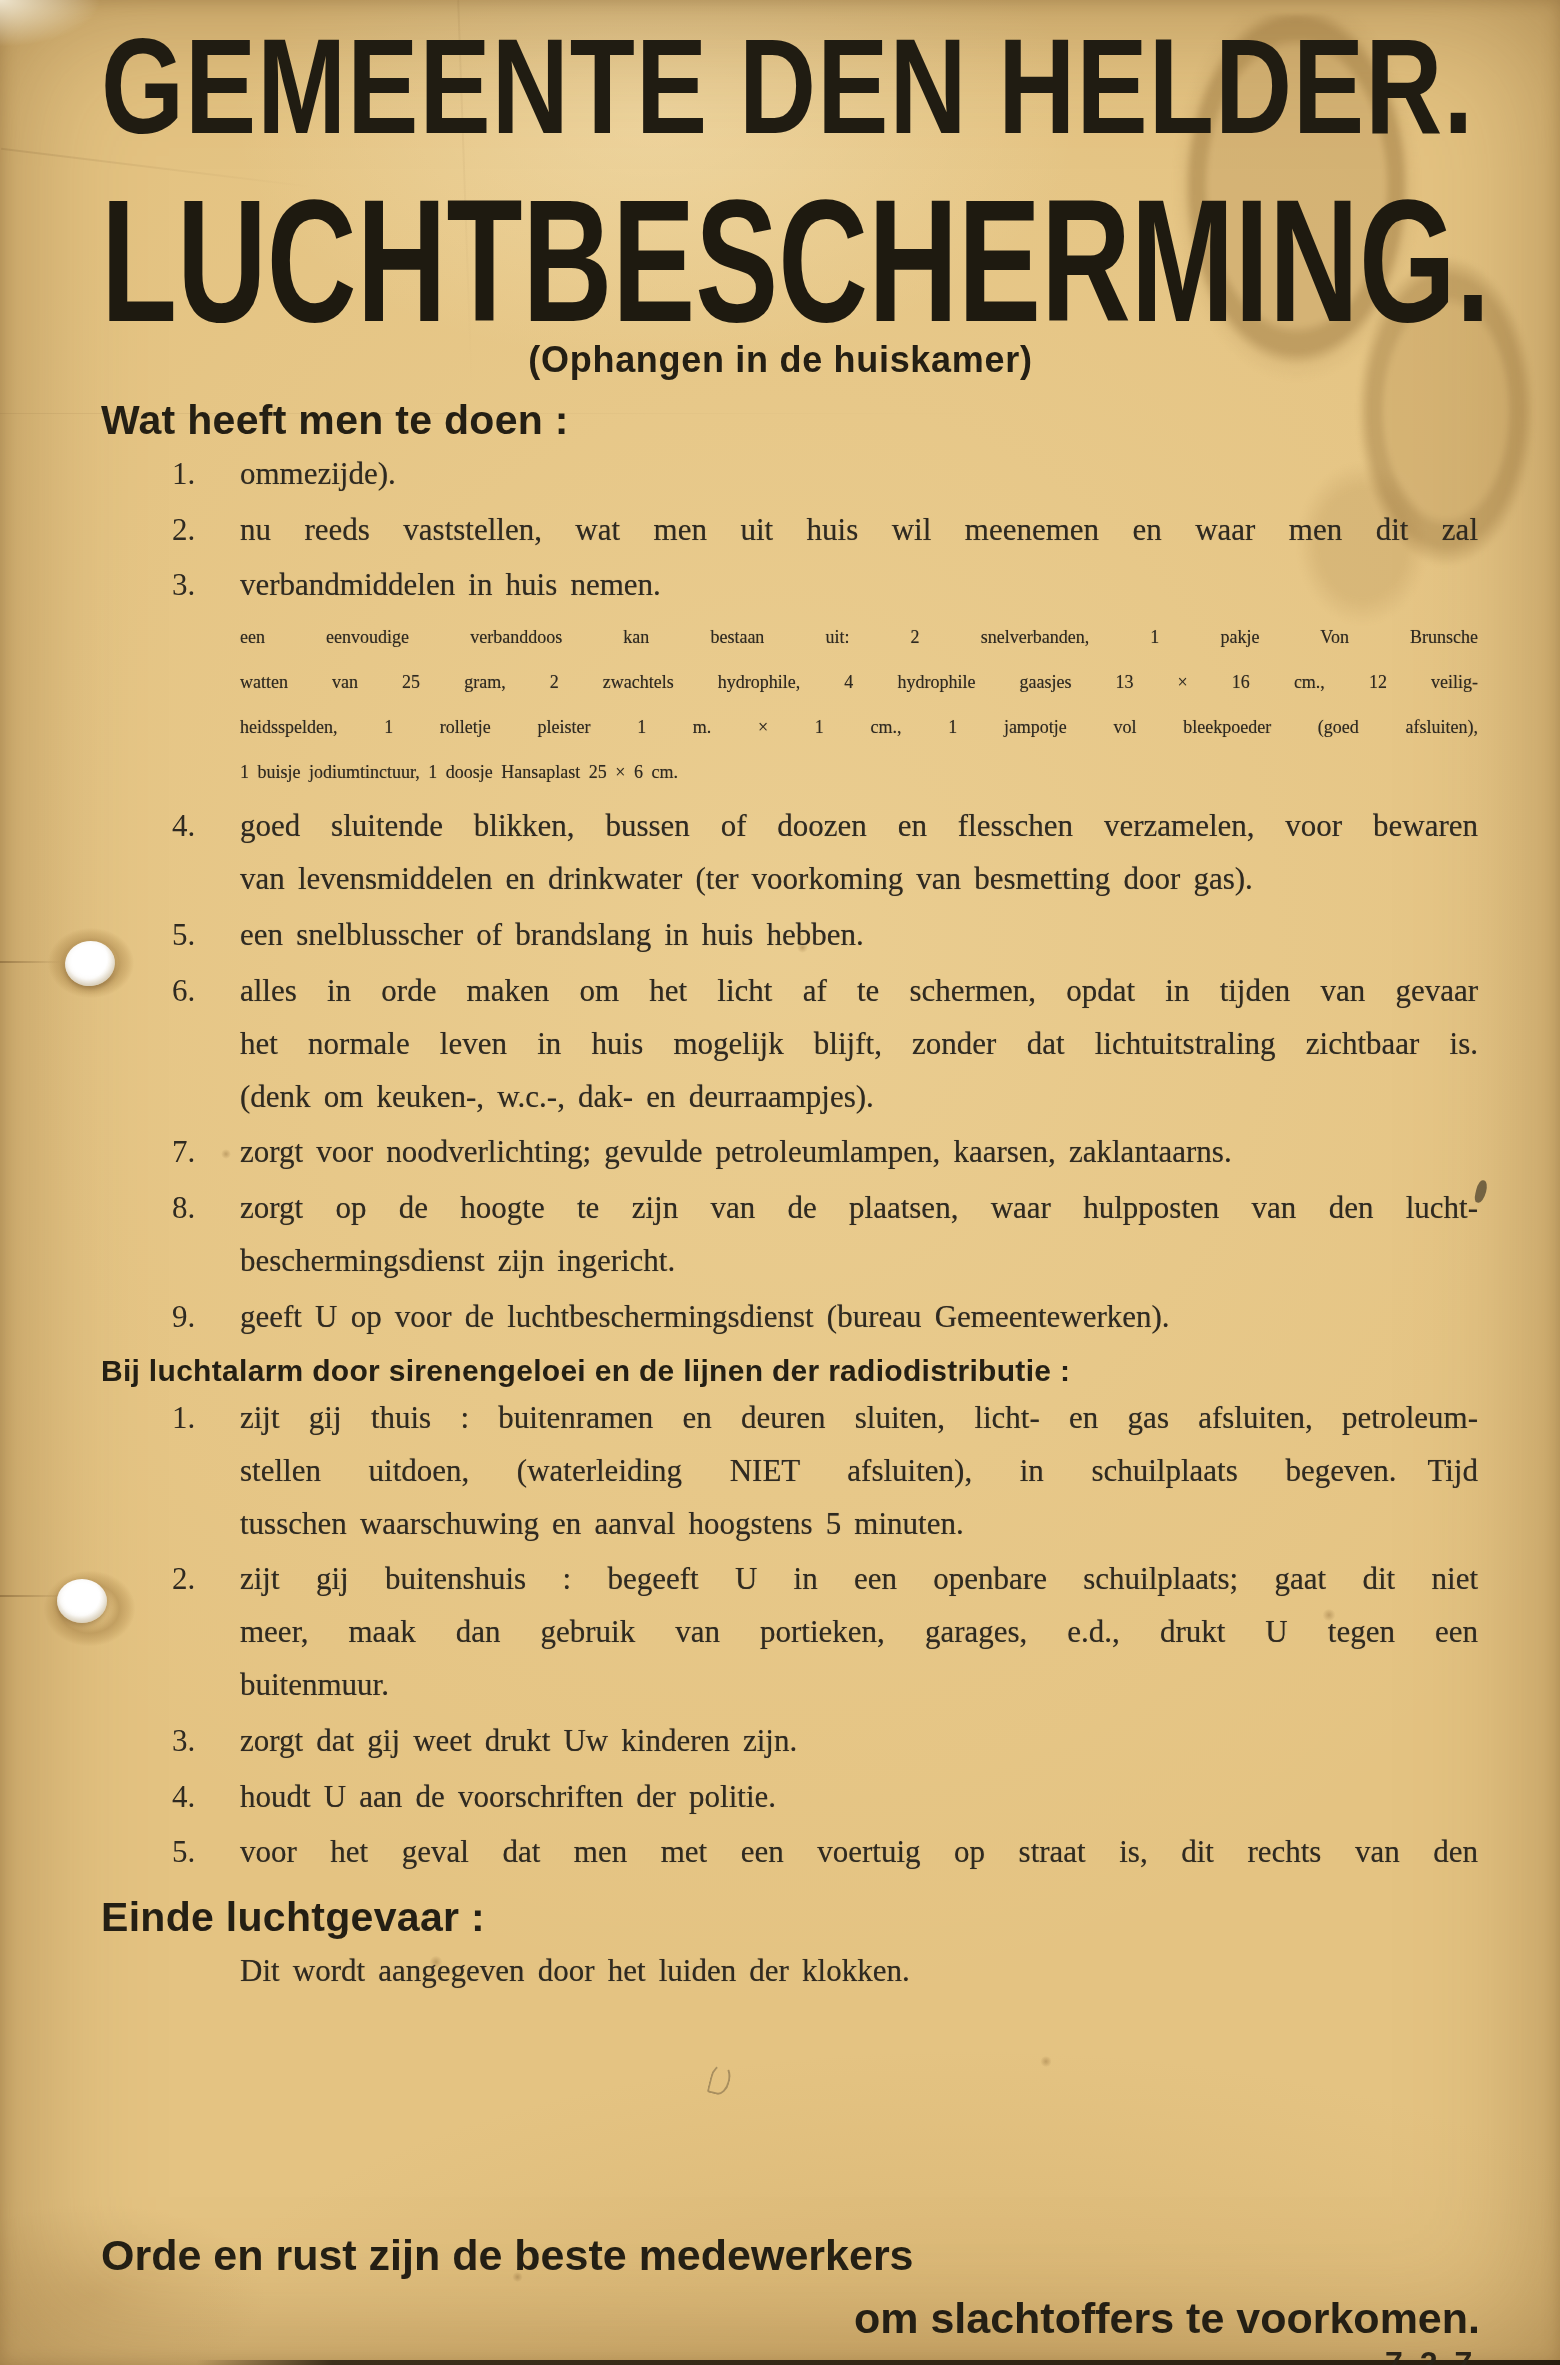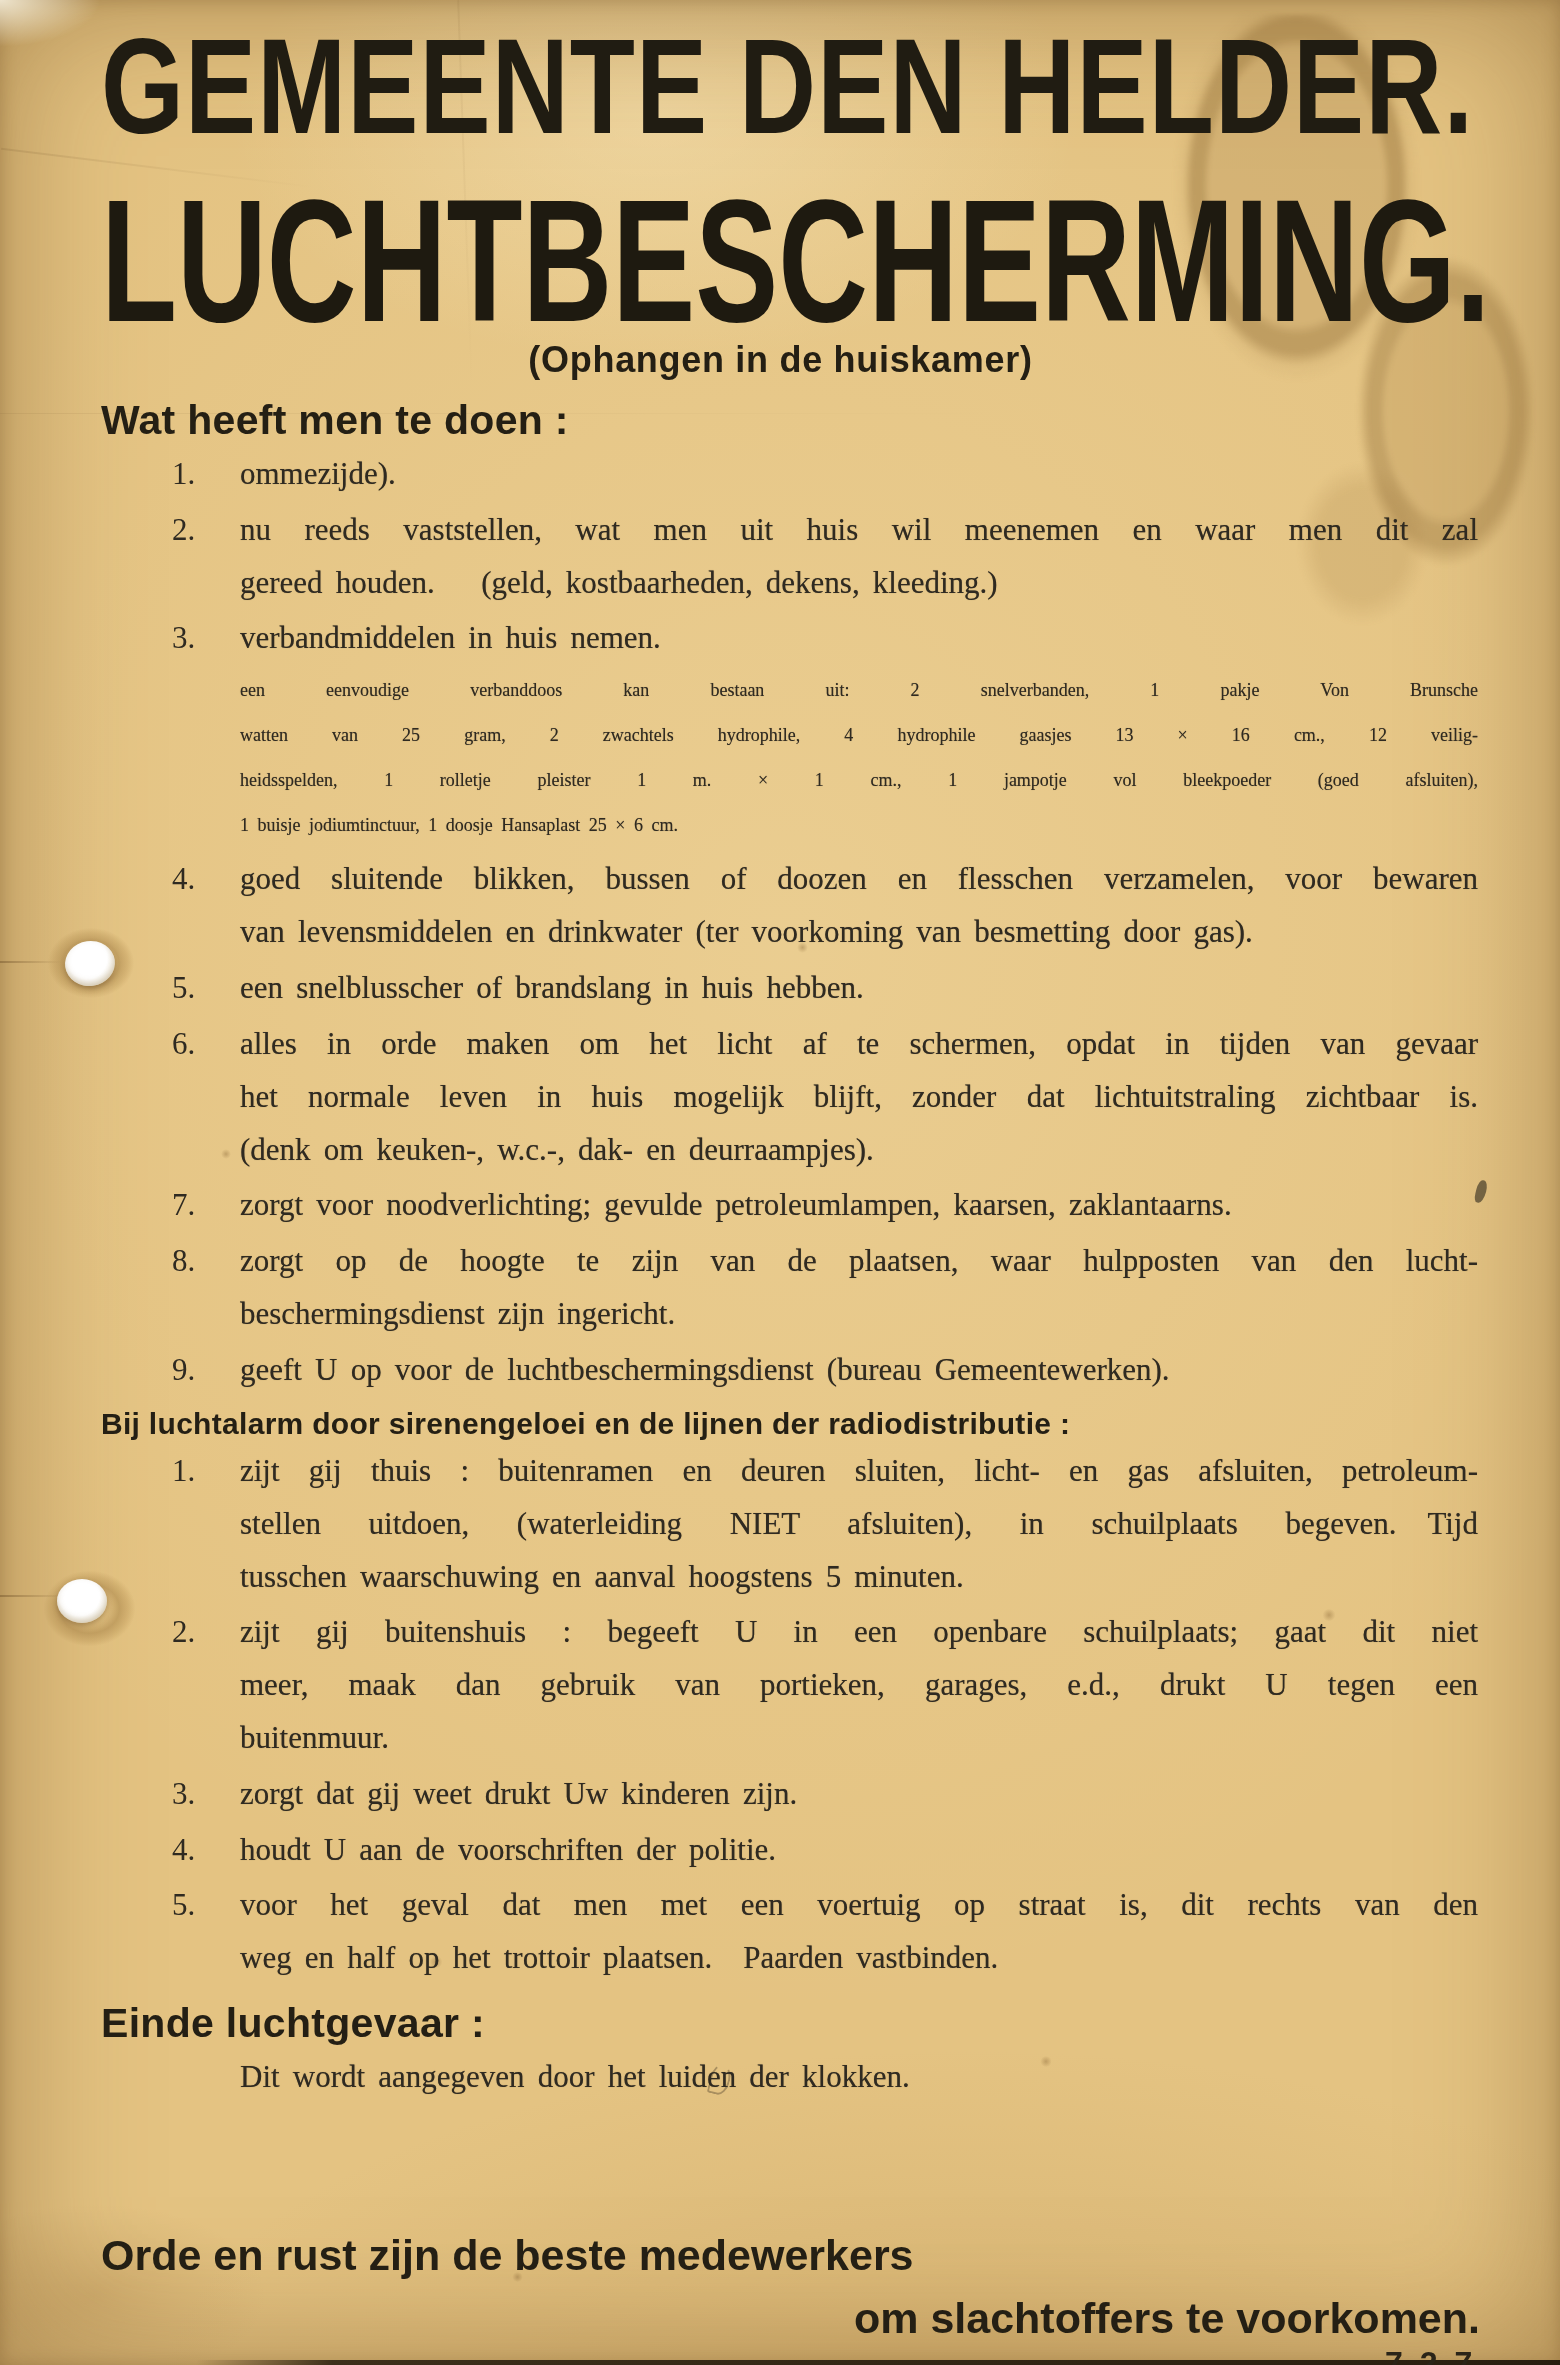--- a/index.html
+++ b/index.html
@@ -135,21 +135,20 @@
         <div class="item">
           <div class="num">1.</div>
           <div class="item-body">
             <div class="line">ommezijde).</div>
           </div>
         </div>
         <div class="item">
           <div class="num">2.</div>
           <div class="item-body">
             <div class="line just">nu reeds vaststellen, wat men uit huis wil meenemen en waar men dit zal</div>
-            <div class="line">gereed houden.  (geld, kostbaarheden, dekens, kleeding.)</div>
           </div>
         </div>
         <div class="item">
           <div class="num">3.</div>
           <div class="item-body">
             <div class="line">verbandmiddelen in huis nemen.</div>
             <div class="small">
               <div class="sline just">een eenvoudige verbanddoos kan bestaan uit: 2 snelverbanden, 1 pakje Von Brunsche</div>
               <div class="sline just">watten van 25 gram, 2 zwachtels hydrophile, 4 hydrophile gaasjes 13 × 16 cm., 12 veilig-</div>
               <div class="sline just">heidsspelden, 1 rolletje pleister 1 m. × 1 cm., 1 jampotje vol bleekpoeder (goed afsluiten),</div>
@@ -225,21 +224,20 @@
         <div class="item">
           <div class="num">4.</div>
           <div class="item-body">
             <div class="line">houdt U aan de voorschriften der politie.</div>
           </div>
         </div>
         <div class="item">
           <div class="num">5.</div>
           <div class="item-body">
             <div class="line just">voor het geval dat men met een voertuig op straat is, dit rechts van den</div>
-            <div class="line">weg en half op het trottoir plaatsen. Paarden vastbinden.</div>
           </div>
         </div>
       </section>
       <section class="sec einde-luchtgevaar">
         <div class="sec-heading">Einde luchtgevaar :</div>
         <div class="item">
           <div class="num"></div>
           <div class="item-body">
             <div class="line">Dit wordt aangegeven door het luiden der klokken.</div>
           </div>

